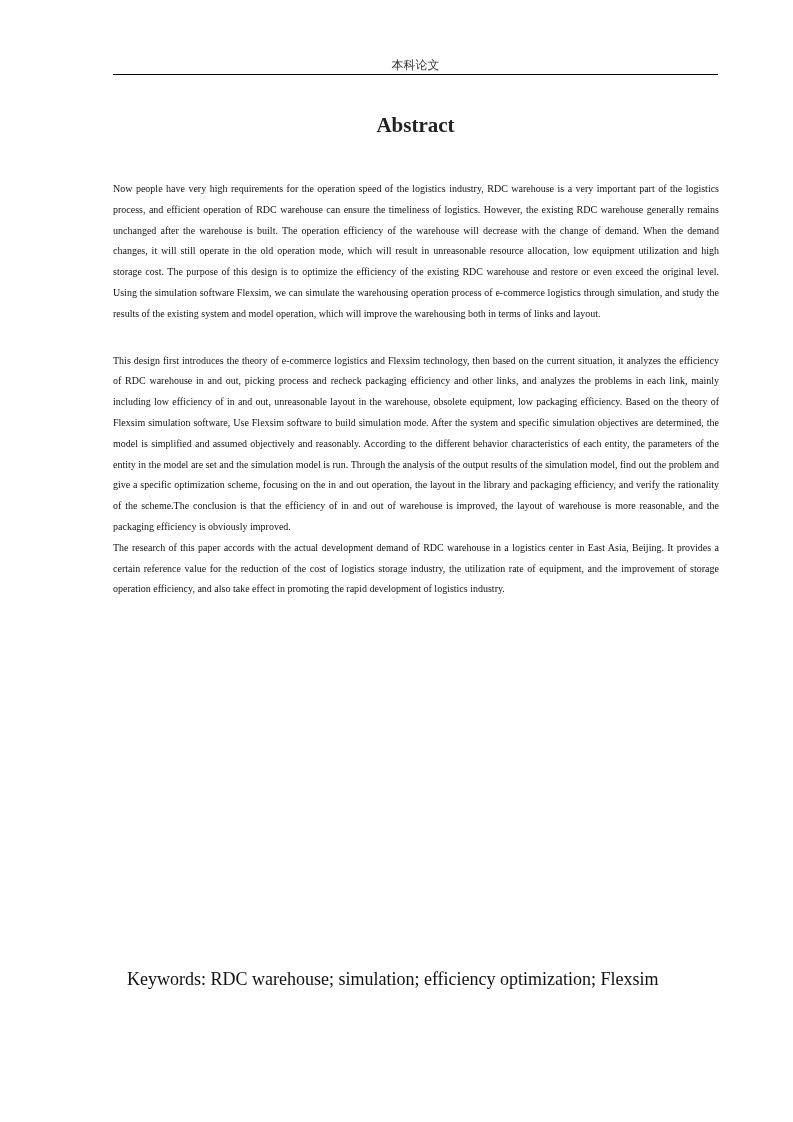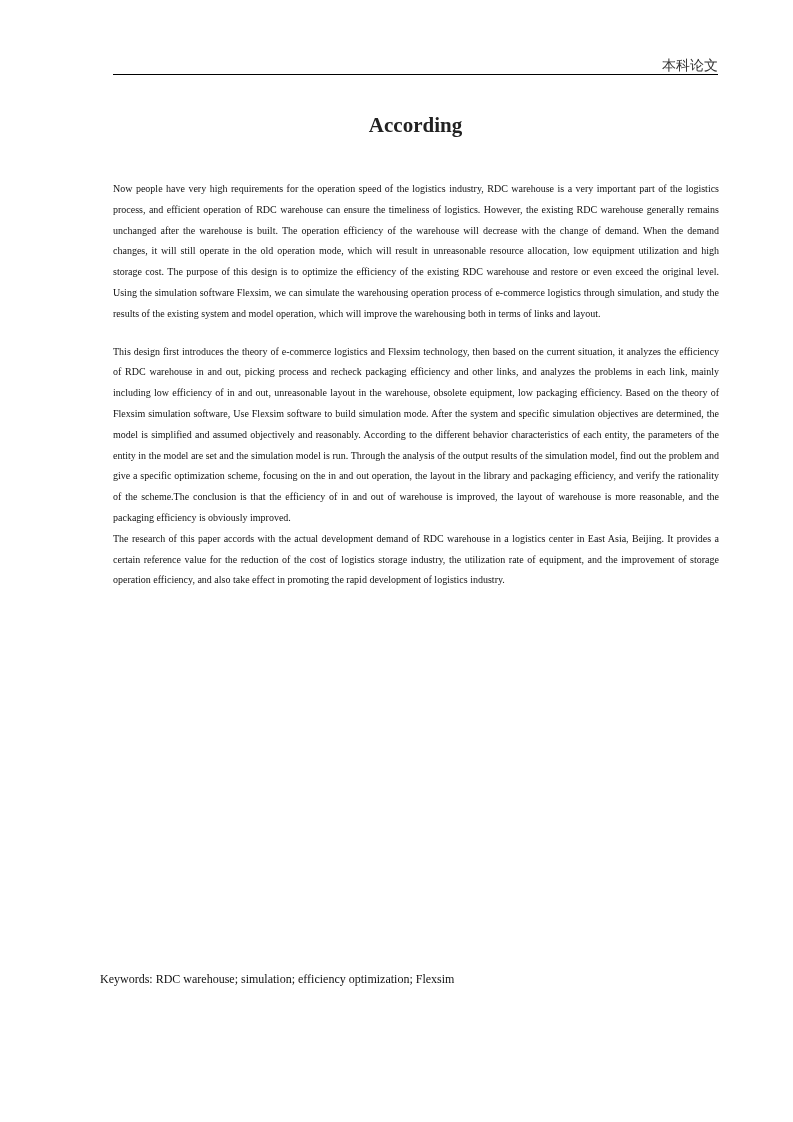--- a/index.html
+++ b/index.html
@@ -21,23 +21,23 @@
       top: 55px;
       width: 605px;
       height: 19px;
       border-bottom: 1.3px solid #000000;
     }
     .page-header-text {
       position: absolute;
       left: 0;
       right: 0;
       top: 2px;
-      text-align: right;
+      text-align: center;
       font-family: "DejaVu Sans", sans-serif;
-      font-size: 14px;
+      font-size: 12px;
       color: #333333;
     }
     .title {
       position: absolute;
       left: 113px;
       width: 605px;
       top: 113px;
       text-align: center;
       font-family: "Liberation Serif", serif;
       font-weight: bold;
@@ -50,39 +50,39 @@
       width: 606px;
       top: 179px;
       font-size: 10px;
       line-height: 20.8px;
       text-align: justify;
     }
     .para {
       margin: 0;
     }
     .para.gap {
-      margin-top: 17px;
+      margin-top: 26px;
     }
     .keywords {
       position: absolute;
-      left: 100px;
+      left: 127px;
       top: 969px;
       width: 606px;
-      font-size: 12px;
+      font-size: 18px;
       line-height: 20.8px;
     }
   </style>
 </head>
 <body>
 
 <div class="page-header">
   <div class="page-header-text">本科论文</div>
 </div>
 
-<div class="title">According</div>
+<div class="title">Abstract</div>
 
 <div class="body">
   <p class="para">Now people have very high requirements for the operation speed of the logistics industry, RDC warehouse is a very important part of the logistics process, and efficient operation of RDC warehouse can ensure the timeliness of logistics. However, the existing RDC warehouse generally remains unchanged after the warehouse is built. The operation efficiency of the warehouse will decrease with the change of demand. When the demand changes, it will still operate in the old operation mode, which will result in unreasonable resource allocation, low equipment utilization and high storage cost. The purpose of this design is to optimize the efficiency of the existing RDC warehouse and restore or even exceed the original level. Using the simulation software Flexsim, we can simulate the warehousing operation process of e-commerce logistics through simulation, and study the results of the existing system and model operation, which will improve the warehousing both in terms of links and layout.</p>
   <p class="para gap">This design first introduces the theory of e-commerce logistics and Flexsim technology, then based on the current situation, it analyzes the efficiency of RDC warehouse in and out, picking process and recheck packaging efficiency and other links, and analyzes the problems in each link, mainly including low efficiency of in and out, unreasonable layout in the warehouse, obsolete equipment, low packaging efficiency. Based on the theory of Flexsim simulation software, Use Flexsim software to build simulation mode. After the system and specific simulation objectives are determined, the model is simplified and assumed objectively and reasonably. According to the different behavior characteristics of each entity, the parameters of the entity in the model are set and the simulation model is run. Through the analysis of the output results of the simulation model, find out the problem and give a specific optimization scheme, focusing on the in and out operation, the layout in the library and packaging efficiency, and verify the rationality of the scheme.The conclusion is that the efficiency of in and out of warehouse is improved, the layout of warehouse is more reasonable, and the packaging efficiency is obviously improved.</p>
   <p class="para">The research of this paper accords with the actual development demand of RDC warehouse in a logistics center in East Asia, Beijing. It provides a certain reference value for the reduction of the cost of logistics storage industry, the utilization rate of equipment, and the improvement of storage operation efficiency, and also take effect in promoting the rapid development of logistics industry.</p>
 </div>
 
 <div class="keywords">Keywords: RDC warehouse; simulation; efficiency optimization; Flexsim</div>
 
 </body></html>

